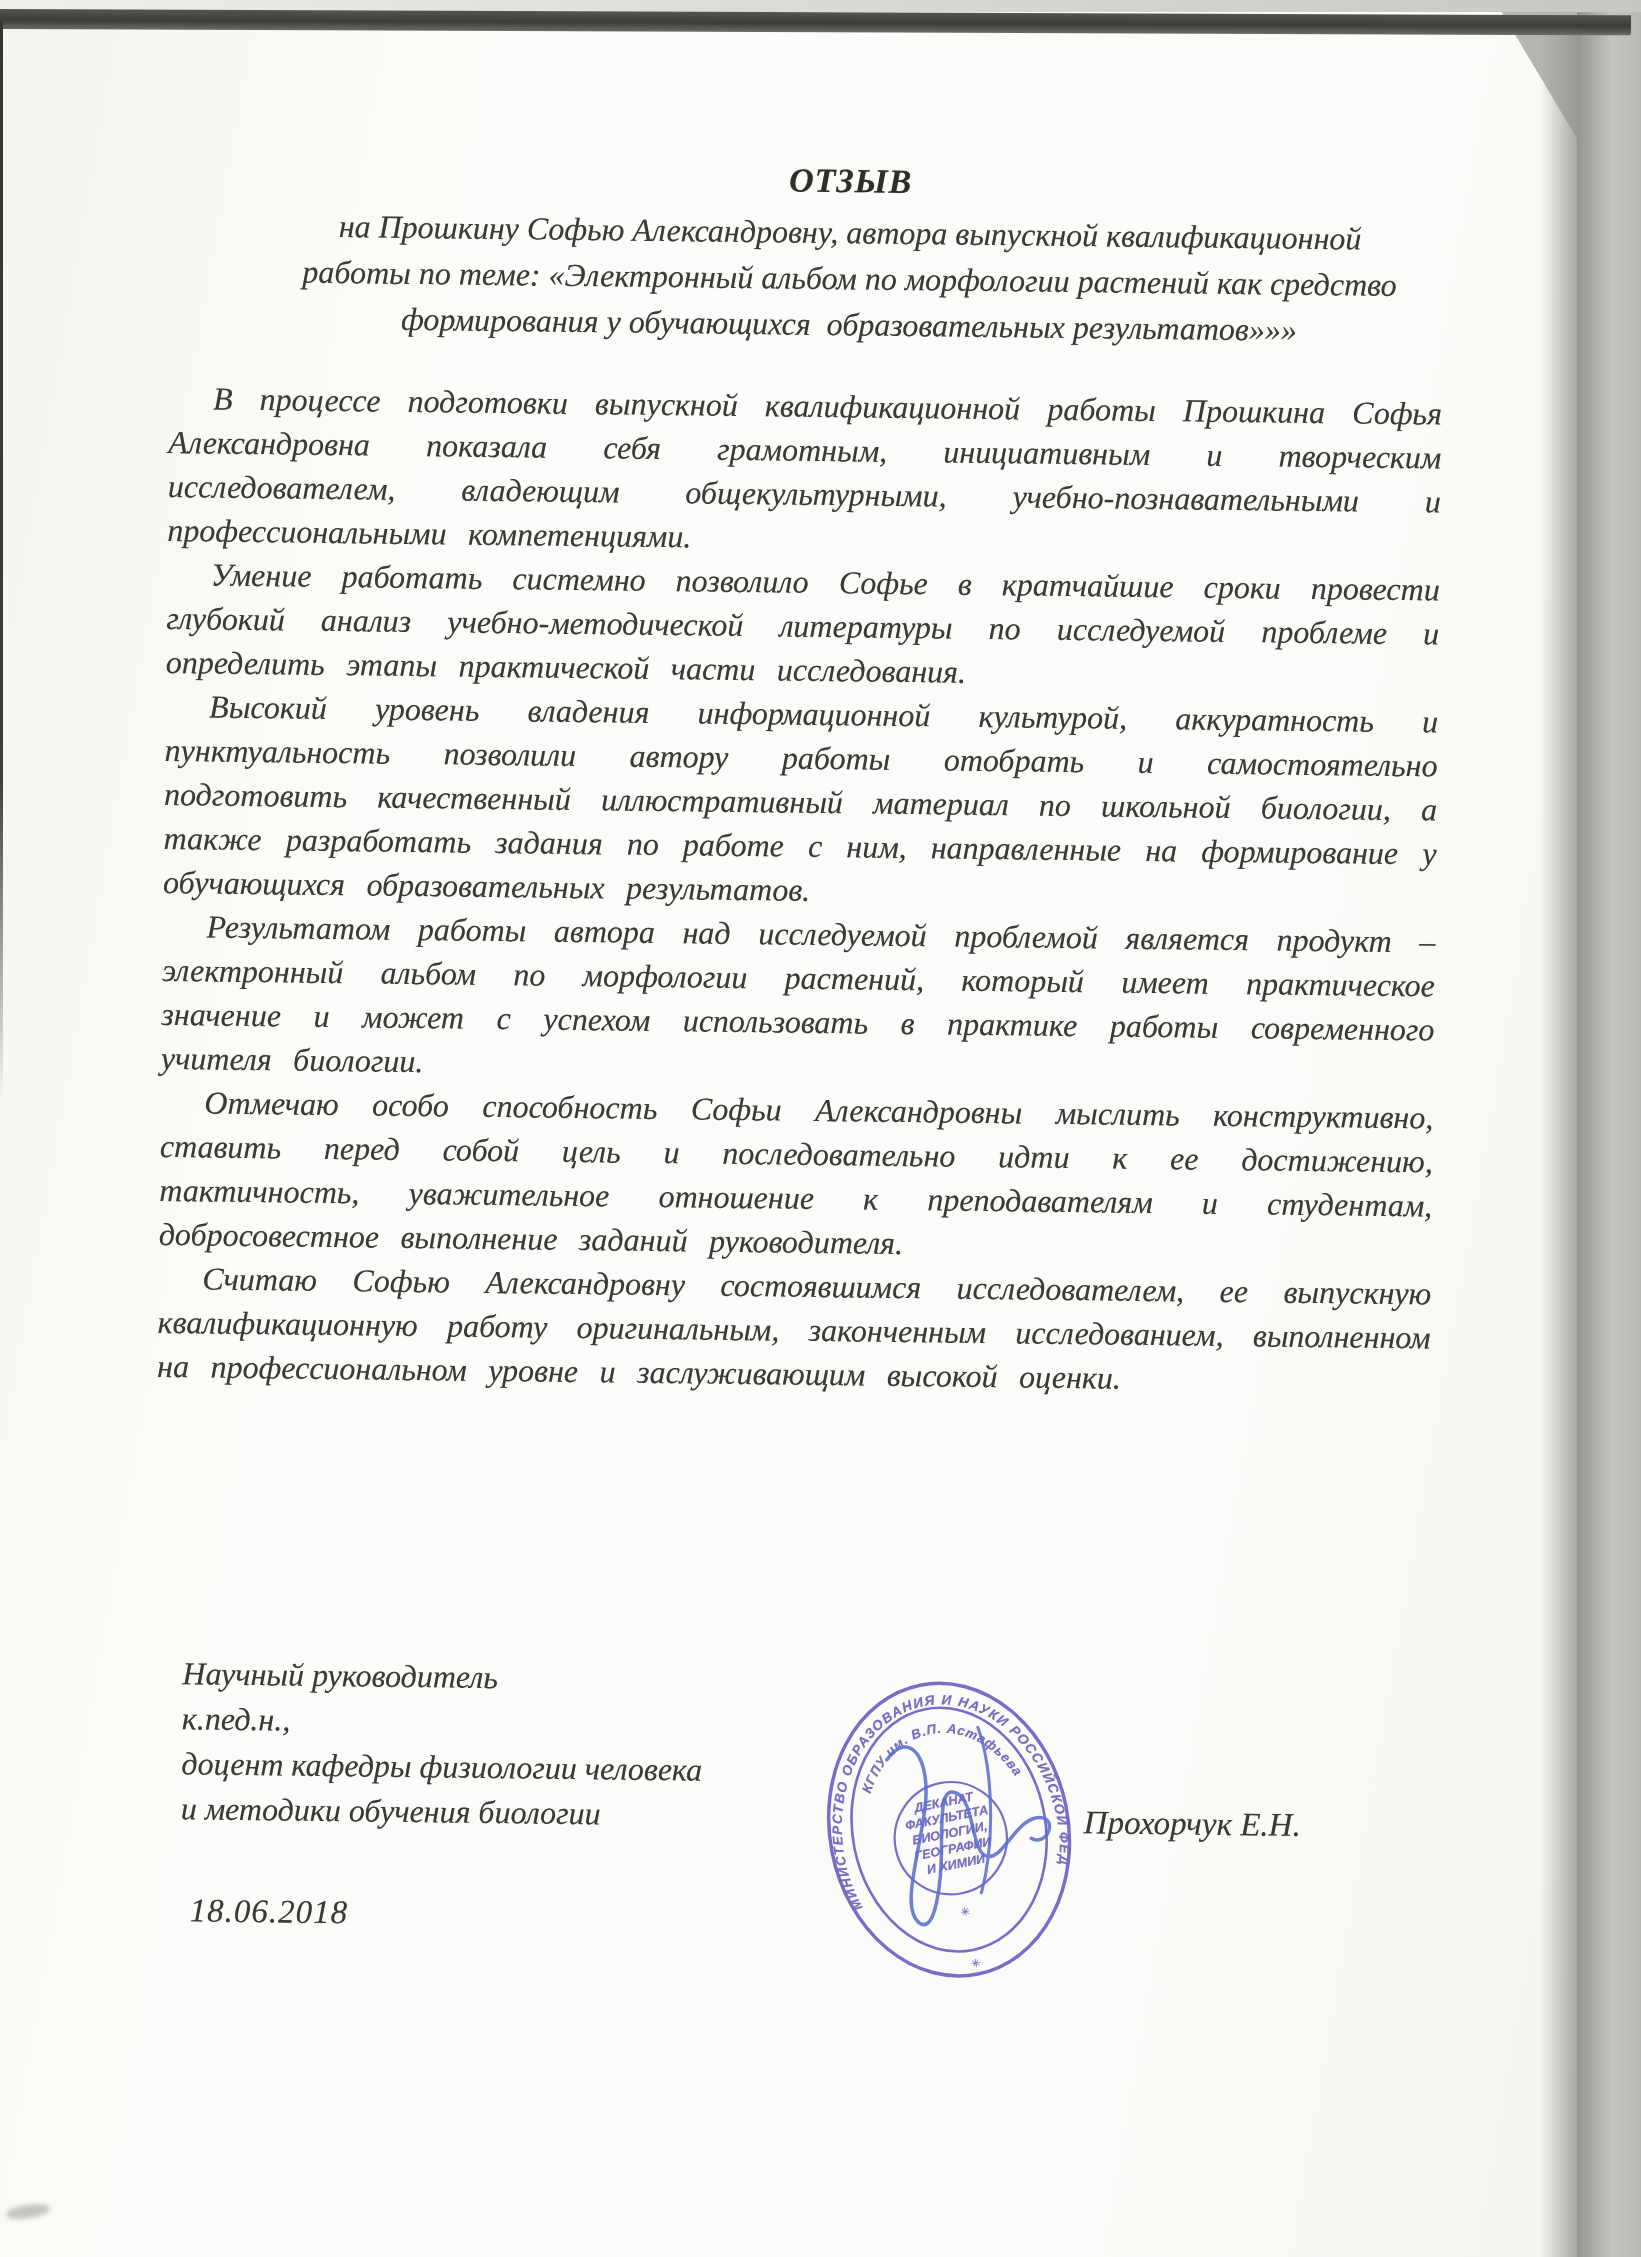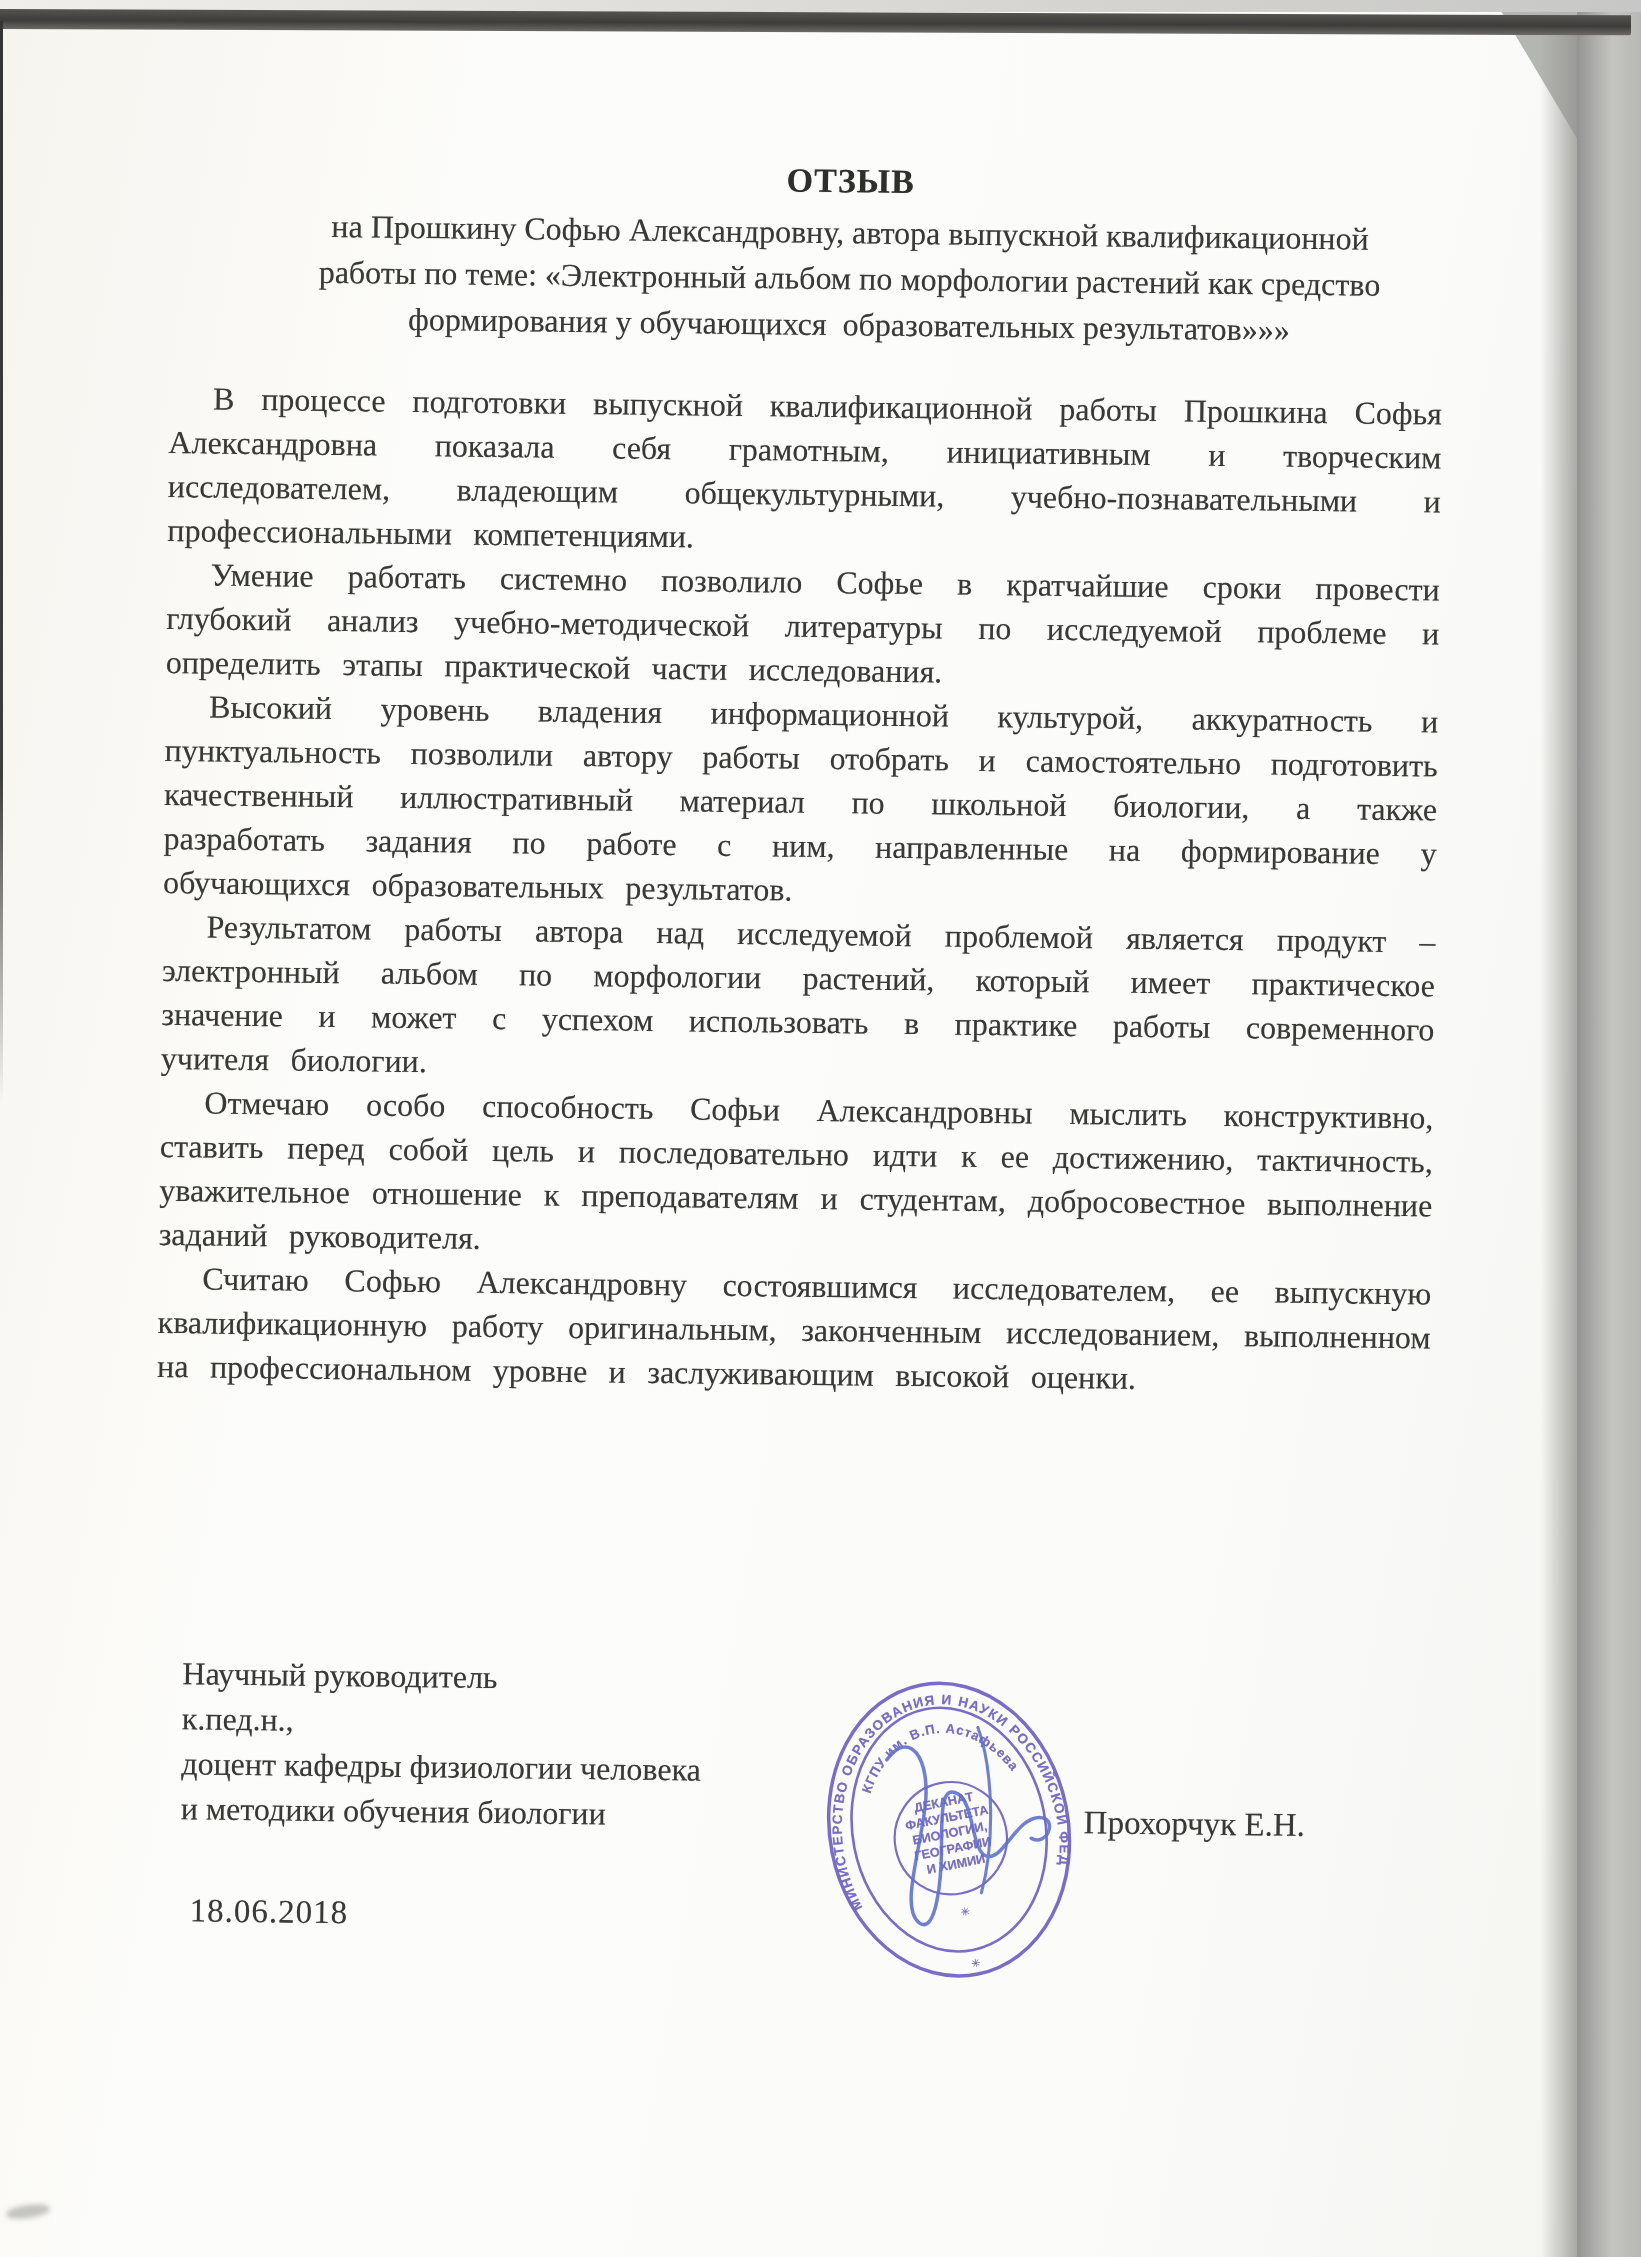--- a/index.html
+++ b/index.html
@@ -5,20 +5,21 @@
   html,body{margin:0;padding:0;}
   body{
     width:1641px;height:2257px;position:relative;overflow:hidden;
     background:#fafaf7;
     font-family:"Liberation Serif","DejaVu Serif",serif;
   }
   
   .page{
     position:absolute;inset:0;
     background:linear-gradient(100deg,#f6f4ee 0%,#fcfcfa 25%,#fbfbf9 70%,#f4f4f1 100%);
+    font-style:italic;
   }
   .scan-top-strip{
     position:absolute;top:0;left:0;width:100%;height:11.6px;
     background:linear-gradient(to right,#f0efeb 0%,#dddcd8 45%,#c7c7c5 100%);
   }
   .scan-corner{
     position:absolute;top:0;right:0;width:222px;height:164px;
     background:#b4b6b2;
     clip-path:polygon(34% 0,100% 0,100% 100%,78% 100%);
   }

